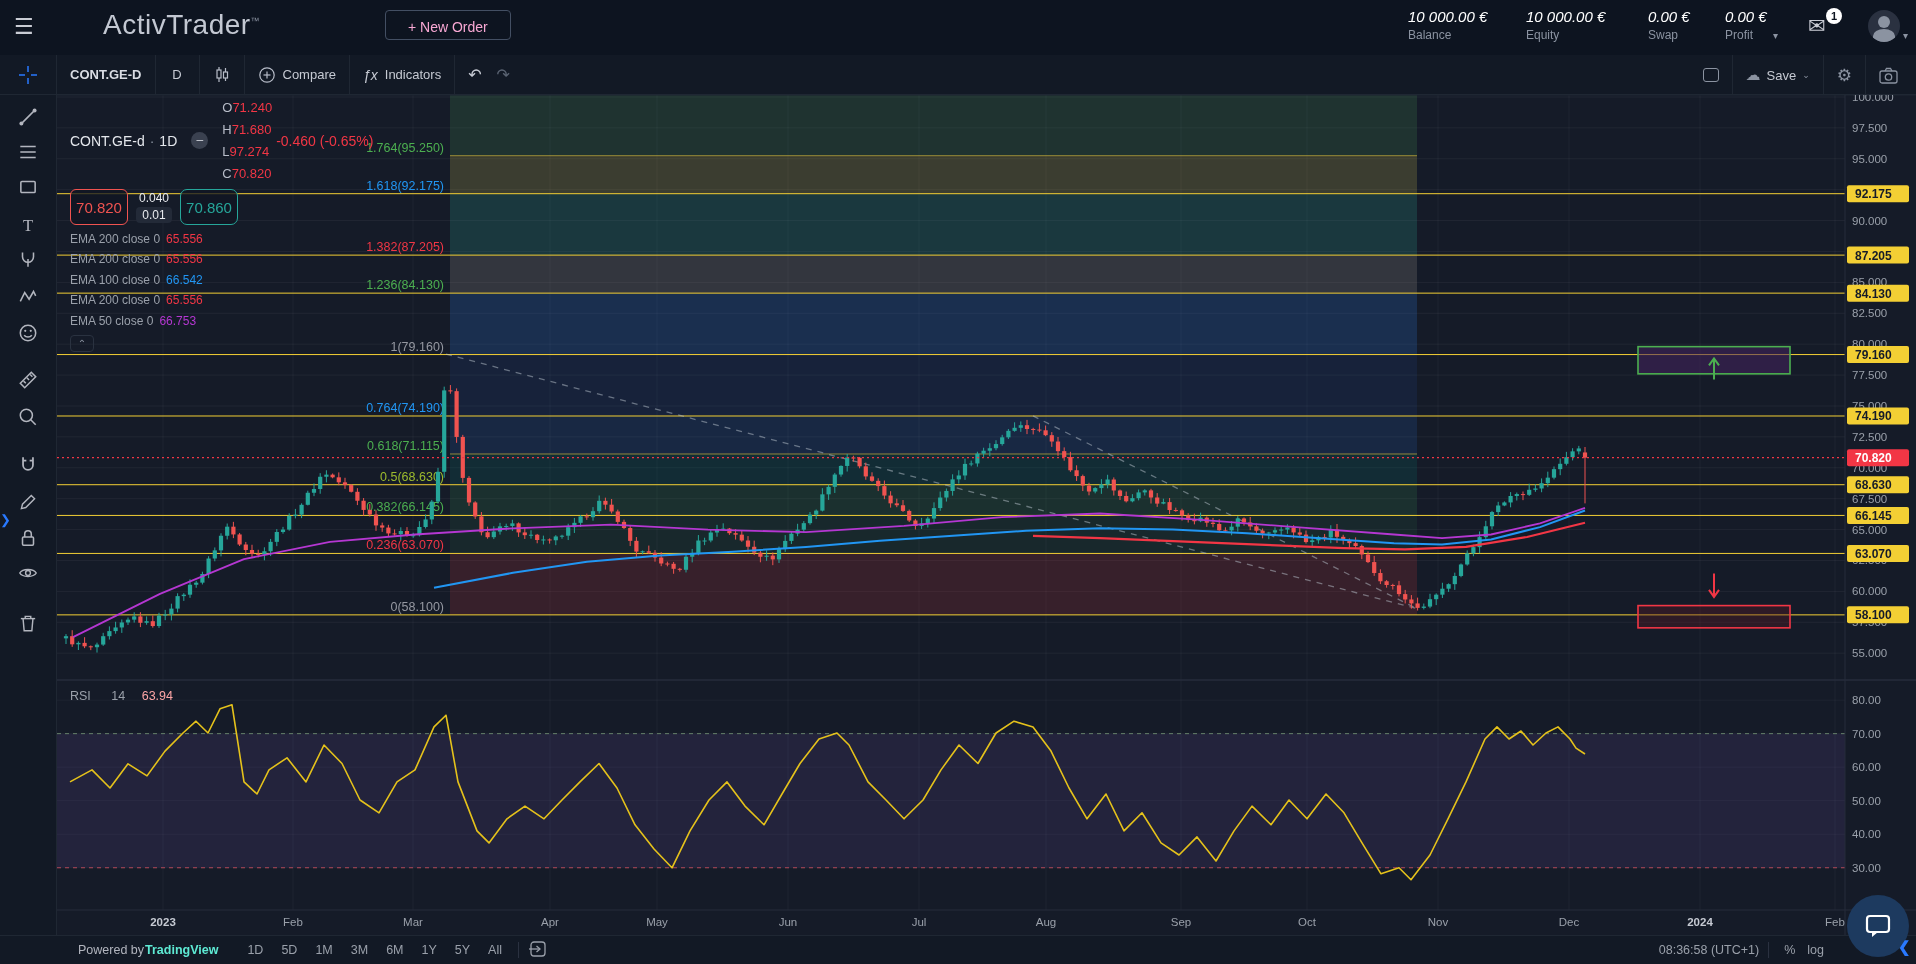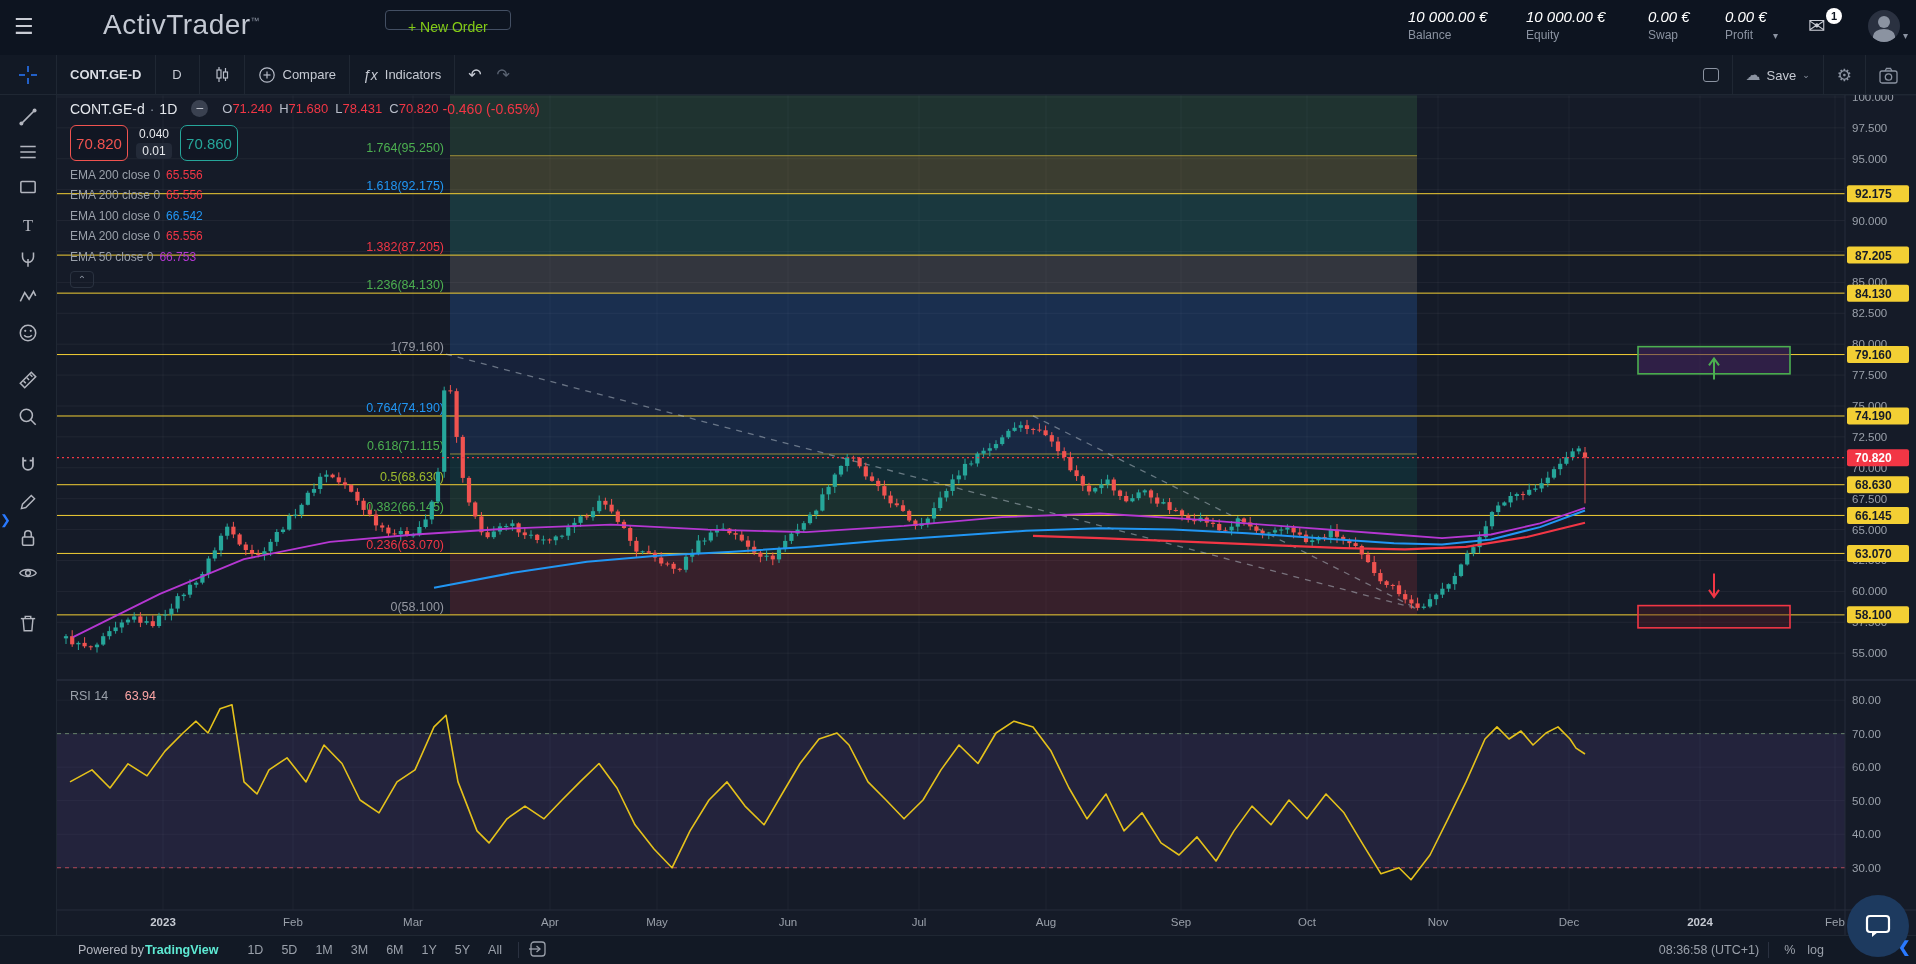--- a/index.html
+++ b/index.html
@@ -3,22 +3,22 @@
 <meta charset="utf-8">
 <style>
   * { box-sizing: border-box; margin: 0; padding: 0; }
   html,body { width:1916px; height:964px; background:#151b28; overflow:hidden;
     font-family:"Liberation Sans", sans-serif; color:#d1d4dc; }
   
   #topbar { position:absolute; left:0; top:0; width:1916px; height:55px; background:#0d1420; z-index:30; }
   #menu-btn { position:absolute; left:14px; top:15px; font-size:22px; color:#c9ccd4; cursor:pointer; line-height:24px;}
   #brand { position:absolute; left:103px; top:9px; font-size:28px; font-weight:300; color:#c3c8d2; letter-spacing:.5px; }
   #brand sup { font-size:9px; color:#8b93a1; }
-  #new-order { position:absolute; left:385px; top:10px; height:20px; padding:0 22px; background:transparent;
-    border:1px solid #434f63; border-radius:4px; color:#84cc16; font-size:14px; line-height:32px; cursor:pointer; }
+  #new-order { position:absolute; left:385px; top:10px; height:30px; padding:0 22px; background:transparent;
+    border:1px solid #434f63; border-radius:4px; color:#f9a8d4; font-size:14px; line-height:32px; cursor:pointer; }
   .stat { position:absolute; top:8px; text-align:left; }
   .stat .v { font-size:15px; color:#ffffff;font-style:italic; }
   .stat .l { font-size:12px; color:#8b93a1; margin-top:3px; }
   #profit-caret { position:absolute; left:1773px; top:30px; color:#8b93a1; font-size:10px; cursor:pointer;}
   #mail { position:absolute; left:1808px; top:14px; font-size:21px; color:#c9ccd4; cursor:pointer; }
   #mail-badge { position:absolute; left:1826px; top:8px; width:16px; height:16px; border-radius:50%;
     background:#ffffff; color:#0d1420; font-size:11px; font-weight:bold; text-align:center; line-height:16px; }
   #avatar { position:absolute; left:1868px; top:10px; width:32px; height:32px; border-radius:50%; background:#2a3140; overflow:hidden; cursor:pointer;}
   #avatar .head{ position:absolute; left:10px; top:6px; width:12px;height:12px;border-radius:50%; background:#8b93a1;}
   #avatar .body{ position:absolute; left:5px; top:19px; width:22px;height:14px;border-radius:50% 50% 0 0; background:#8b93a1;}
@@ -41,21 +41,21 @@
   #sidebar { position:absolute; left:0; top:95px; width:57px; height:840px; background:#121925;
     border-right:1px solid #1f2733; z-index:20; }
   .tool { position:absolute; left:17px; width:24px; height:24px; cursor:pointer; }
   #side-expander { position:absolute; left:0px; top:512px; color:#2979ff; font-size:13px; z-index:21; cursor:pointer;}
   
   #legend { position:absolute; left:70px; top:100px; z-index:15; }
   #legend-row1 { font-size:14px; color:#e4e7ec; display:flex; align-items:center; }
   #legend-sep { color:#8b93a1; margin:0 5px; }
   #hide-sym { width:17px; height:17px; border-radius:50%; background:#3a4150; color:#cfd3da;
     font-size:12px; text-align:center; line-height:16px; margin-left:14px; cursor:pointer;}
-  #ohlc { margin-left:14px; font-size:13px; display:flex; gap:7px;}
+  #ohlc { margin-left:14px; font-size:13px; display:flex; gap:7px;flex-direction:column;}
   #ohlc .k { color:#b8bdc9; }
   #ohlc .v { color:#f23645; }
   #change { color:#f23645; margin-left:4px; }
   #quote-row { display:flex; margin-top:8px; align-items:center; }
   .qbox { width:58px; height:36px; border-radius:6px; border:1.5px solid; background:rgba(16,22,33,.75);
     font-size:15px; display:flex; align-items:center; justify-content:center; cursor:pointer; }
   #bid-box { border-color:#f05350; color:#f05350; }
   #ask-box { border-color:#26a69a; color:#26a69a;border-radius:7px; }
   #spread-col { width:52px; text-align:center; font-size:12px; color:#e8eaee; }
   #spread2 { background:#232a38; border-radius:4px; padding:1px 6px; display:inline-block; margin-top:2px;}
@@ -932,21 +932,21 @@
 
 <div id="legend">
   <div id="legend-row1">
     <span>CONT.GE-d</span>
     <span id="legend-sep">·</span>
     <span>1D</span>
     <div id="hide-sym">–</div>
     <div id="ohlc">
         <span><span class="k">O</span><span class="v">71.240</span></span>
         <span><span class="k">H</span><span class="v">71.680</span></span>
-        <span><span class="k">L</span><span class="v">78.431</span></span>
+        <span><span class="k">L</span><span class="v">97.274</span></span>
         <span><span class="k">C</span><span class="v">70.820</span></span>
       </div>
     <span id="change">-0.460 (-0.65%)</span>
   </div>
   <div id="quote-row">
     <div class="qbox" id="bid-box">70.820</div>
     <div id="spread-col">
       <div>0.040</div>
       <span id="spread2">0.01</span>
     </div>
@@ -957,21 +957,21 @@
       <div class="ema-row"><span>EMA 200 close 0</span><span class="ev" style="color:#f23645">65.556</span></div>
       <div class="ema-row"><span>EMA 100 close 0</span><span class="ev" style="color:#2196f3">66.542</span></div>
       <div class="ema-row"><span>EMA 200 close 0</span><span class="ev" style="color:#f23645">65.556</span></div>
       <div class="ema-row"><span>EMA 50 close 0</span><span class="ev" style="color:#b537d2">66.753</span></div>
     </div>
   <div id="collapse-btn">⌃</div>
 </div>
 
 <div id="rsi-legend">
   <span>RSI</span>
-  <span style="margin-left:0">14</span>
+  <span style="margin-left:17px">14</span>
   <span class="rv">63.94</span>
 </div>
 
 <footer id="bottombar">
   <span id="powered">Powered by</span>
   <span id="tv-link">TradingView</span>
   <div id="ranges">
       <span class="range-btn">1D</span>
       <span class="range-btn">5D</span>
       <span class="range-btn">1M</span>

